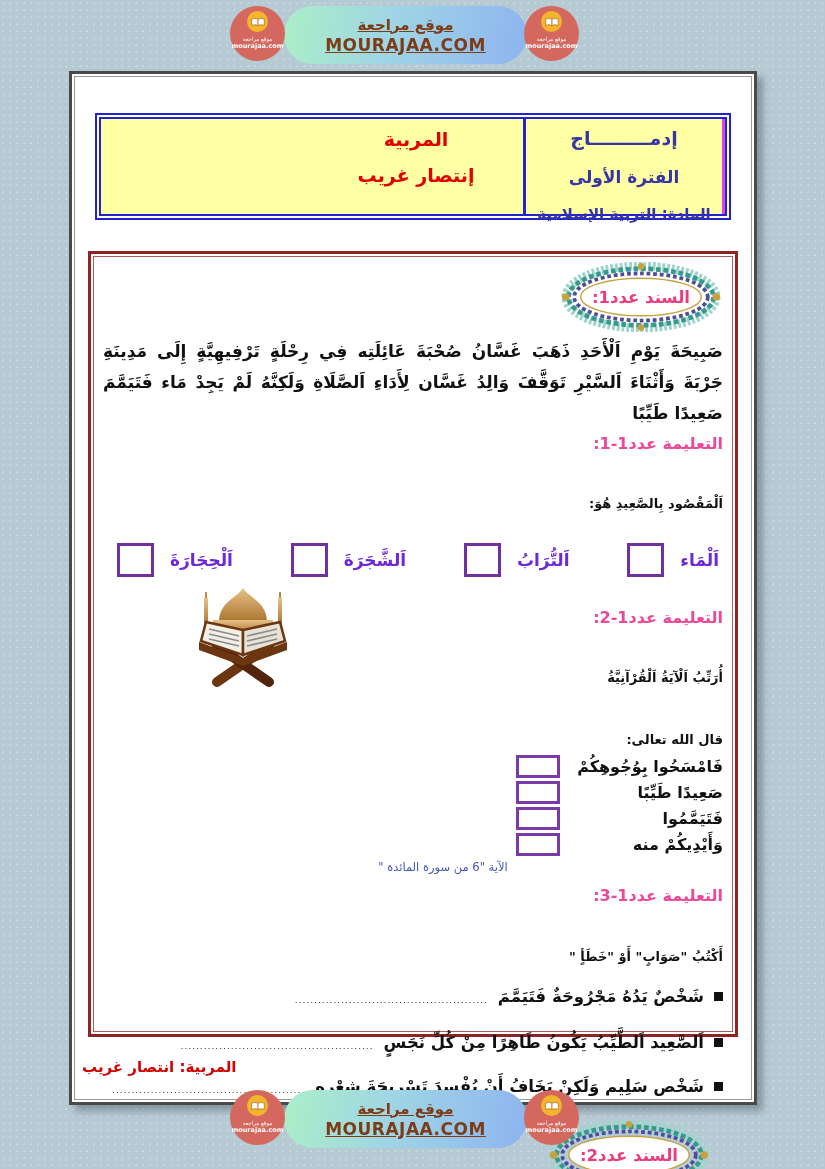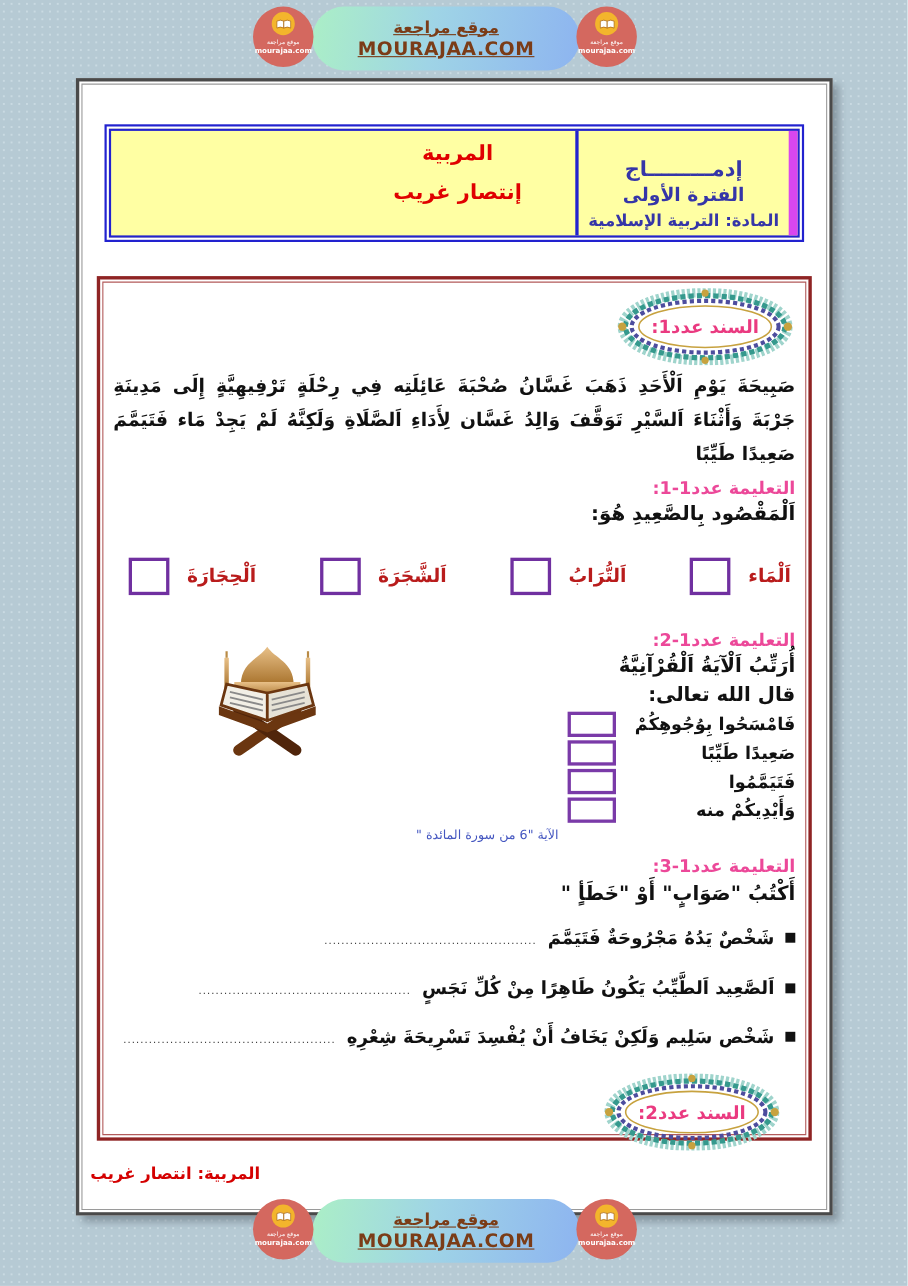--- a/index.html
+++ b/index.html
@@ -35,22 +35,22 @@
            box-shadow: inset 0 0 0 2px #ffffff, inset 0 0 0 3px #9a9a9a,
                        6px 6px 7px rgba(40,50,60,.35); }
 
   
   .hdr { position:absolute; left:27px; top:43px; width:628px; height:99px;
          display:flex; direction:rtl; border:2px solid #2222cf;
          outline:2px solid #2222cf; outline-offset:2px; background:#ffffa3; }
   .hcell { position:relative; display:flex; flex-direction:column; align-items:center; }
   .hcell + .hcell { border-left:none; }
   .hc-year { width:206px; padding-top:7px; }
-  .hc-mid  { width:202px; border-right:8px solid #d946ef; border-left:3px solid #2222cf;
-             padding-top:24px; gap:3px; }
+  .hc-mid  { width:202px; border-right:3px solid #d946ef; border-left:3px solid #2222cf;
+             padding-top:8px; gap:18px; }
   .hc-teach{ width:214px; padding-top:9px; gap:14px; }
   .red-t { color:#e00000; font-weight:bold; }
   .hc-year .red-t { font-size:20px; line-height:24px; }
   .hc-teach .red-t { font-size:19px; }
   .hc-mid span { color:#3535a8; font-weight:bold; }
   .hm1 { font-size:19px; } .hm2 { font-size:17px; } .hm3 { font-size:15px; }
   .hdr-quran { position:absolute; bottom:-8px; left:50%; transform:translateX(-50%);
                width:78px; height:58px; }
 
   
@@ -62,26 +62,26 @@
   .stamp { position:relative; width:160px; height:70px; }
   .stamp1 { margin-right:2px; margin-top:2px; }
   .stamp2 { margin-right:14px; margin-top:22px; }
   .stamp svg { position:absolute; inset:0; width:100%; height:100%; }
   .stamp-text { position:absolute; inset:0; display:flex; align-items:center;
         justify-content:center; color:#ea3a80; font-weight:bold; font-size:16.5px; }
 
   .passage { margin-top:4px; font-size:17px; font-weight:bold; color:#111;
         line-height:31px; text-align:justify; }
   .sec-title { margin-top:4px; color:#ec4899; font-weight:bold; font-size:16px; line-height:22px; }
-  .blk { font-size:18px; font-weight:bold; color:#111; line-height:26px; }
+  .blk { font-size:13px; font-weight:bold; color:#111; line-height:26px;margin-top:36px; }
 
   .options-row { display:flex; justify-content:space-between; align-items:center;
         margin:16px 4px 0 14px; height:54px; }
   .option { display:flex; align-items:center; gap:16px; }
-  .option .opt-label { color:#b91c1c; font-weight:bold; font-size:17px; white-space:nowrap; }
+  .option .opt-label { color:#6d28d9; font-weight:bold; font-size:17px; white-space:nowrap; }
   .chk-big { width:37px; height:34px; border:3px solid #7030a0; background:#fff; }
 
   .frag-row { display:flex; align-items:center; height:26px; }
   .frag-text { width:155px; font-size:16px; font-weight:bold; color:#111; white-space:nowrap; }
   .chk-small { width:44px; height:23px; border:3px solid #7a3aa8; background:#fff; margin-right:8px; }
 
   .ayah-ref { margin-top:2px; text-align:center; font-size:11.5px; color:#4456c0;
         padding-left:60px; line-height:16px; }
 
   .tf-item { display:flex; align-items:center; gap:10px; font-size:16.5px;

